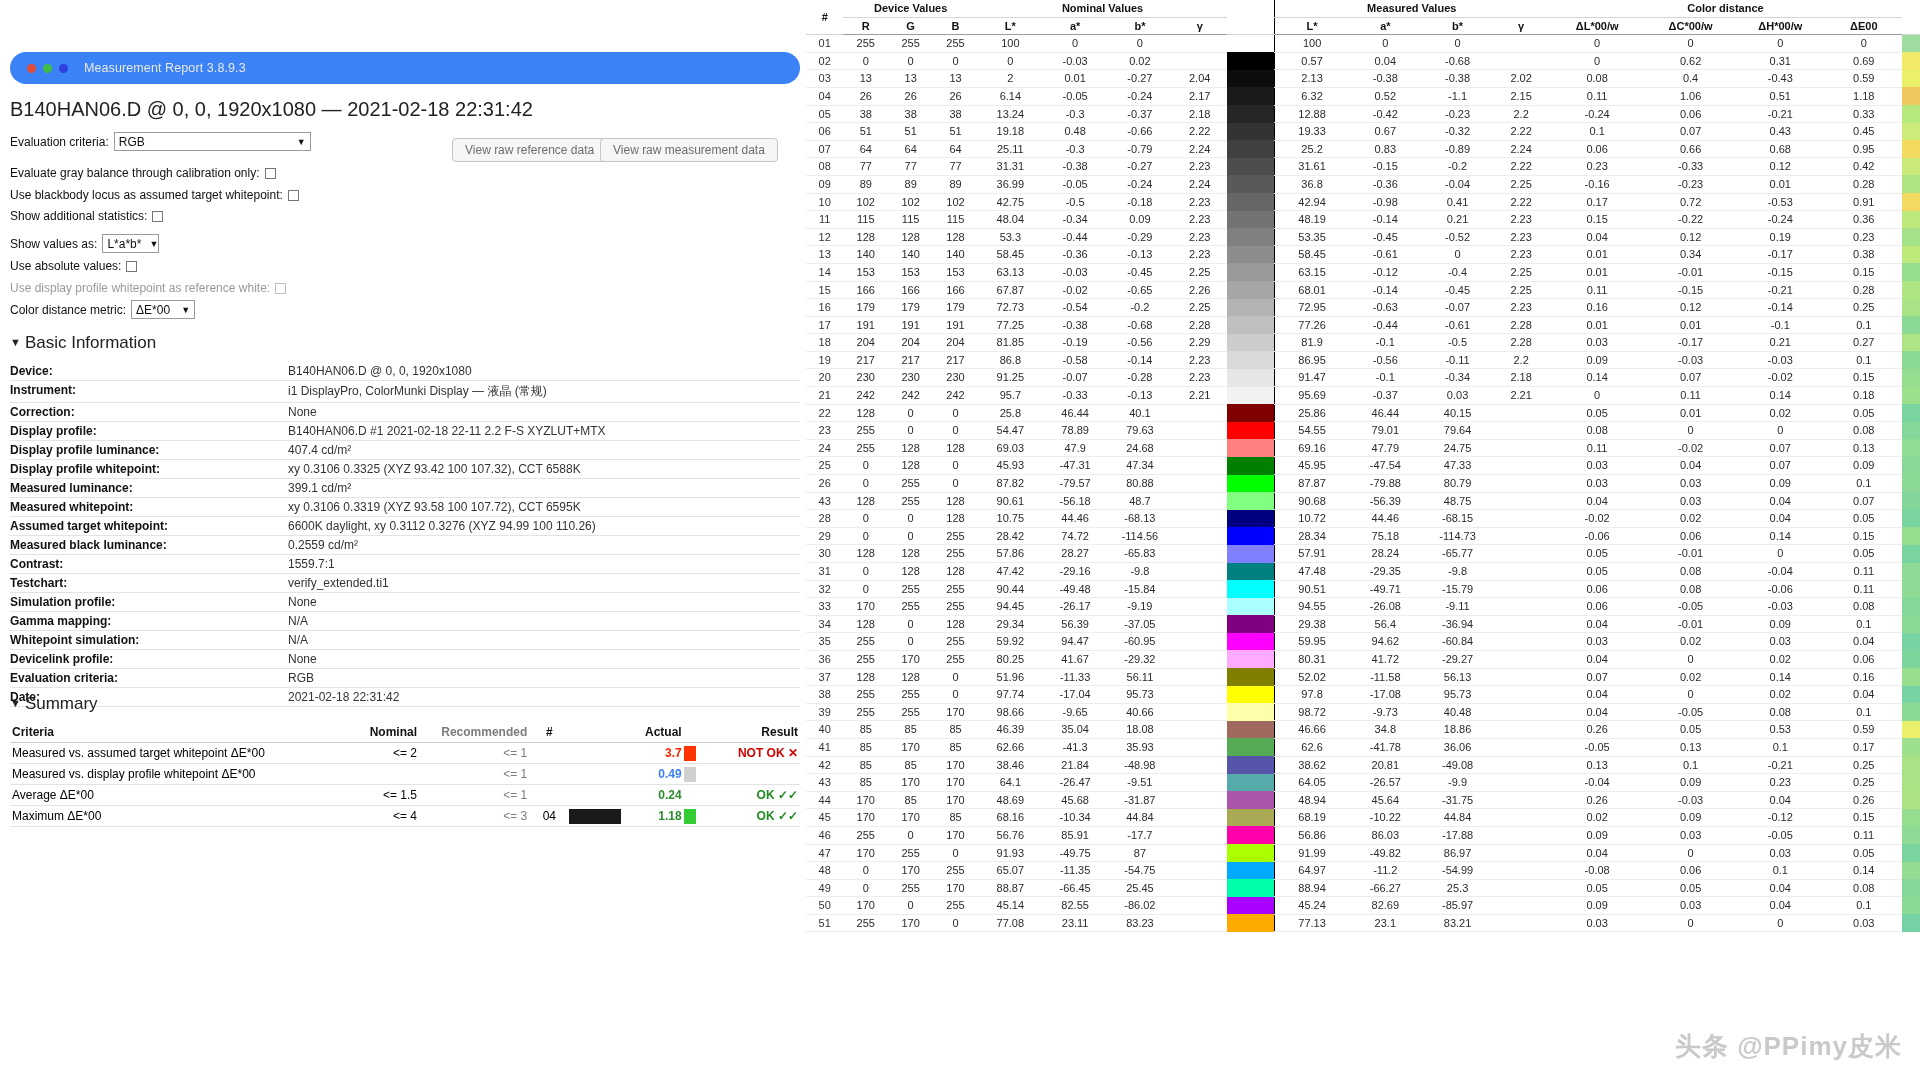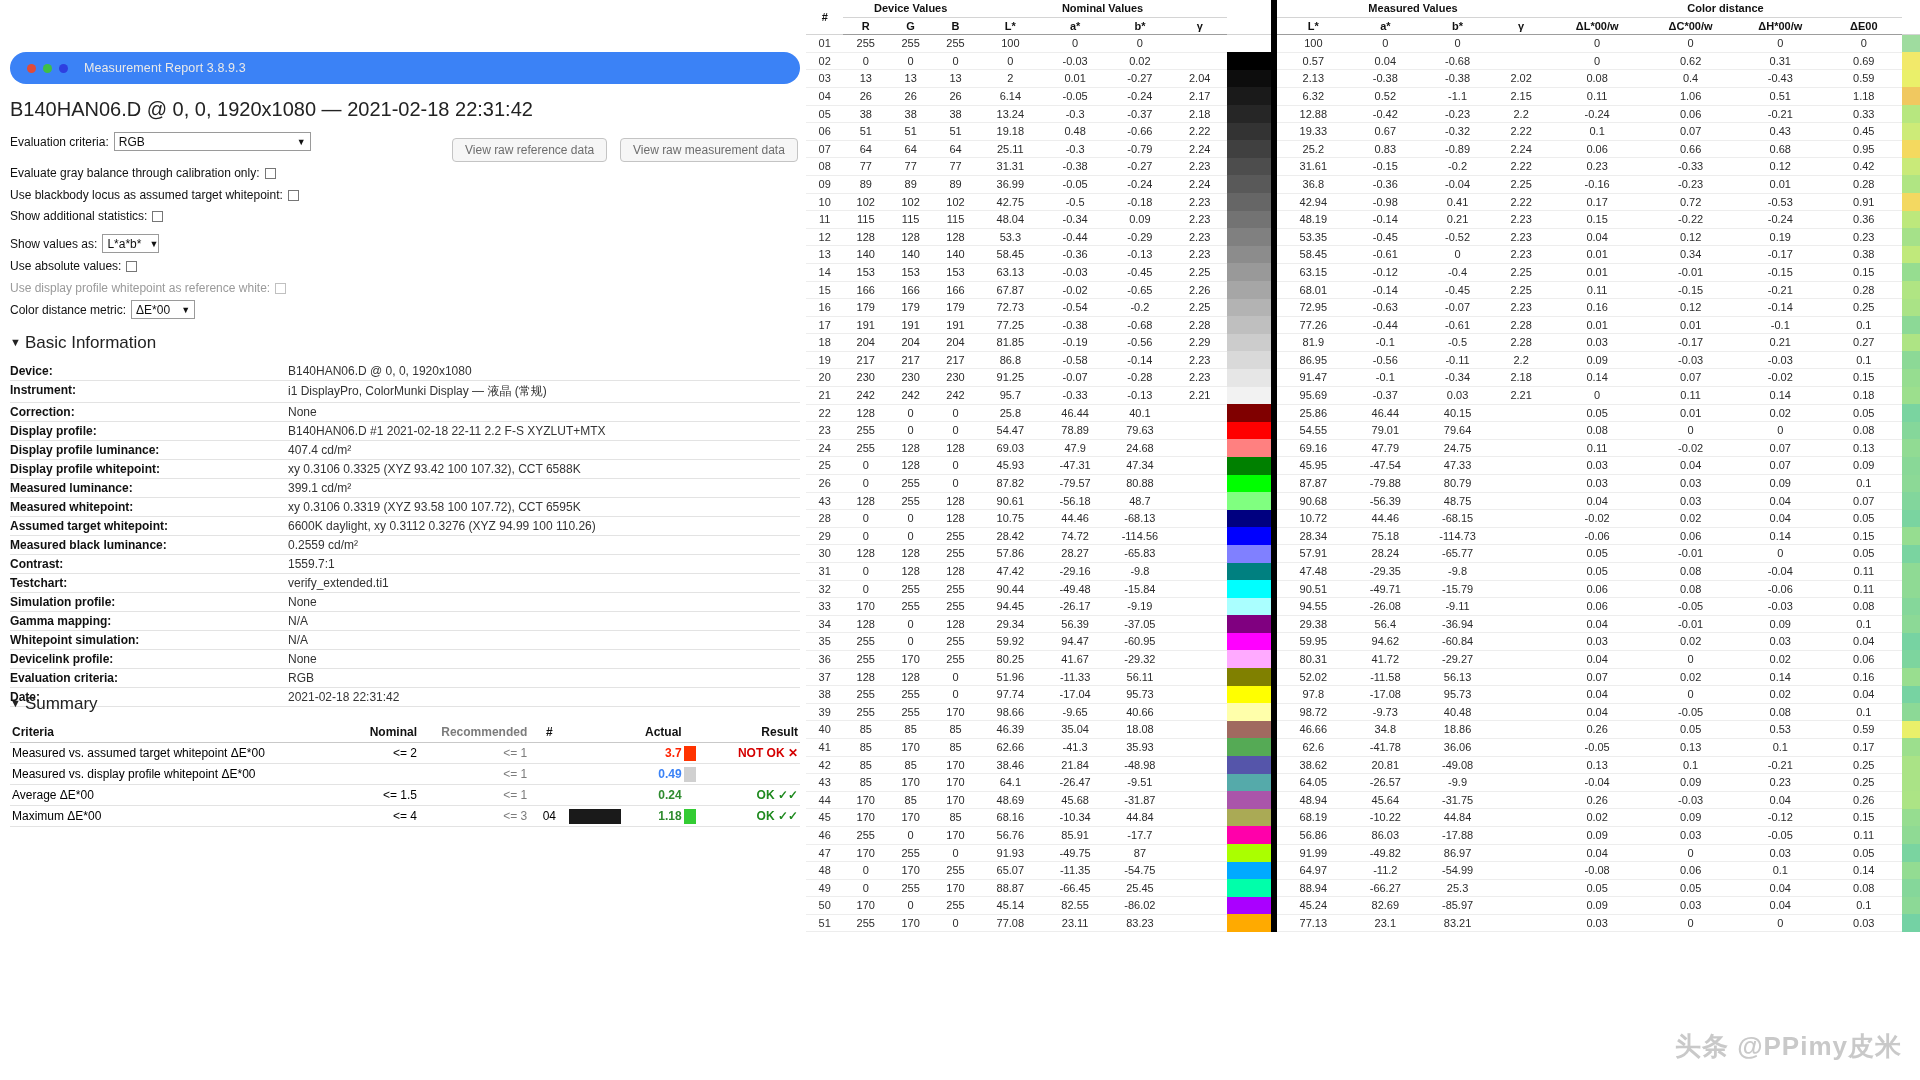--- a/index.html
+++ b/index.html
@@ -78,21 +78,21 @@
   
   #right { position:absolute; left:806px; top:0; width:1114px; height:1080px; background:#fff; }
   table.data { border-collapse:collapse; font-size:11px; width:1114px; table-layout:fixed; }
   table.data th, table.data td { padding:0; line-height:16.6px; height:16.6px; }
   table.data th { font-weight:bold; text-align:center; color:#111; }
   table.data tr.grphdr th { border-bottom:1px solid #d4d4d4; }
   table.data tr.colhdr th { border-bottom:1px solid #9d9d9d; }
   table.data td { text-align:center; color:#2b2b2b; border-bottom:1px solid #ededed; }
   table.data td.idx { color:#333; }
   table.data td.sw { padding:0; border-bottom:none; }
-  .vline { border-left:6px solid #000000; }
+  .vline { border-left:1px solid #000000; }
 
   .wm {
     position:absolute; right:18px; bottom:16px;
     font-size:26px; color:#c9c9c9; font-weight:bold; letter-spacing:1px;
     font-family:"Liberation Sans", sans-serif;
   }
 </style>
 </head>
 <body>
 
@@ -115,21 +115,21 @@
       <span class="optlabel">Evaluation criteria:</span>
       <span class="sel" style="width:197px;">
         <span>RGB</span>
         <span class="cv">▼</span>
       </span>
     </div>
 
     <div class="rawbtn" style="left:452px; top:138px;">
       <span>View raw reference data</span>
     </div>
-    <div class="rawbtn" style="left:620px; top:138px;">
+    <div class="rawbtn" style="left:600px; top:138px;">
       <span>View raw measurement data</span>
     </div>
 
     <div class="optrow" style="left:10px; top:166px;">
       <span class="optlabel">Evaluate gray balance through calibration only:</span>
       <span class="cb"></span>
     </div>
 
     <div class="optrow" style="left:10px; top:188px;">
       <span class="optlabel">Use blackbody locus as assumed target whitepoint:</span>

